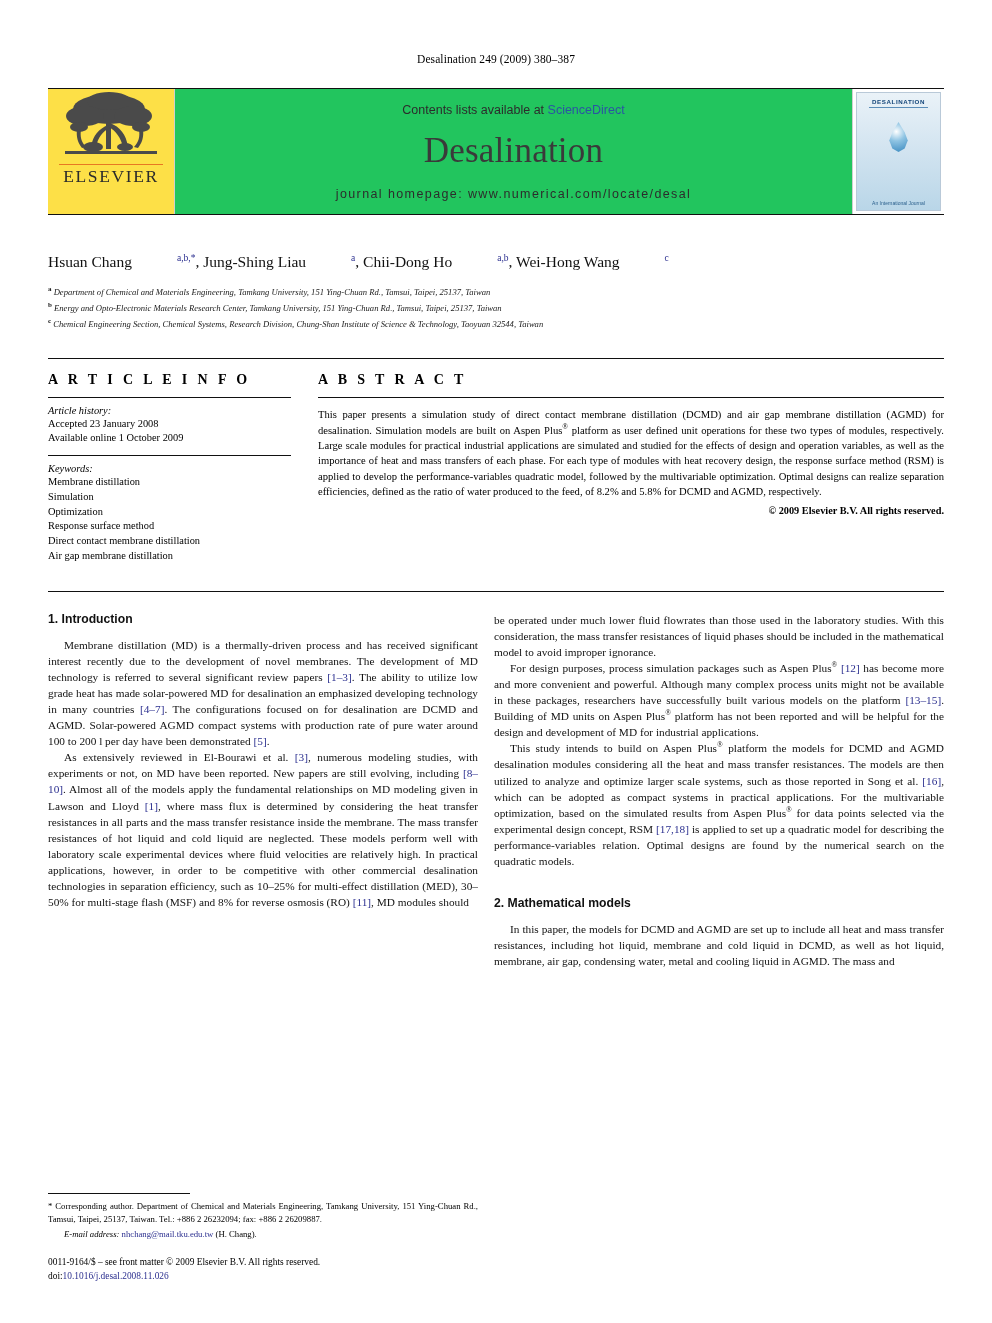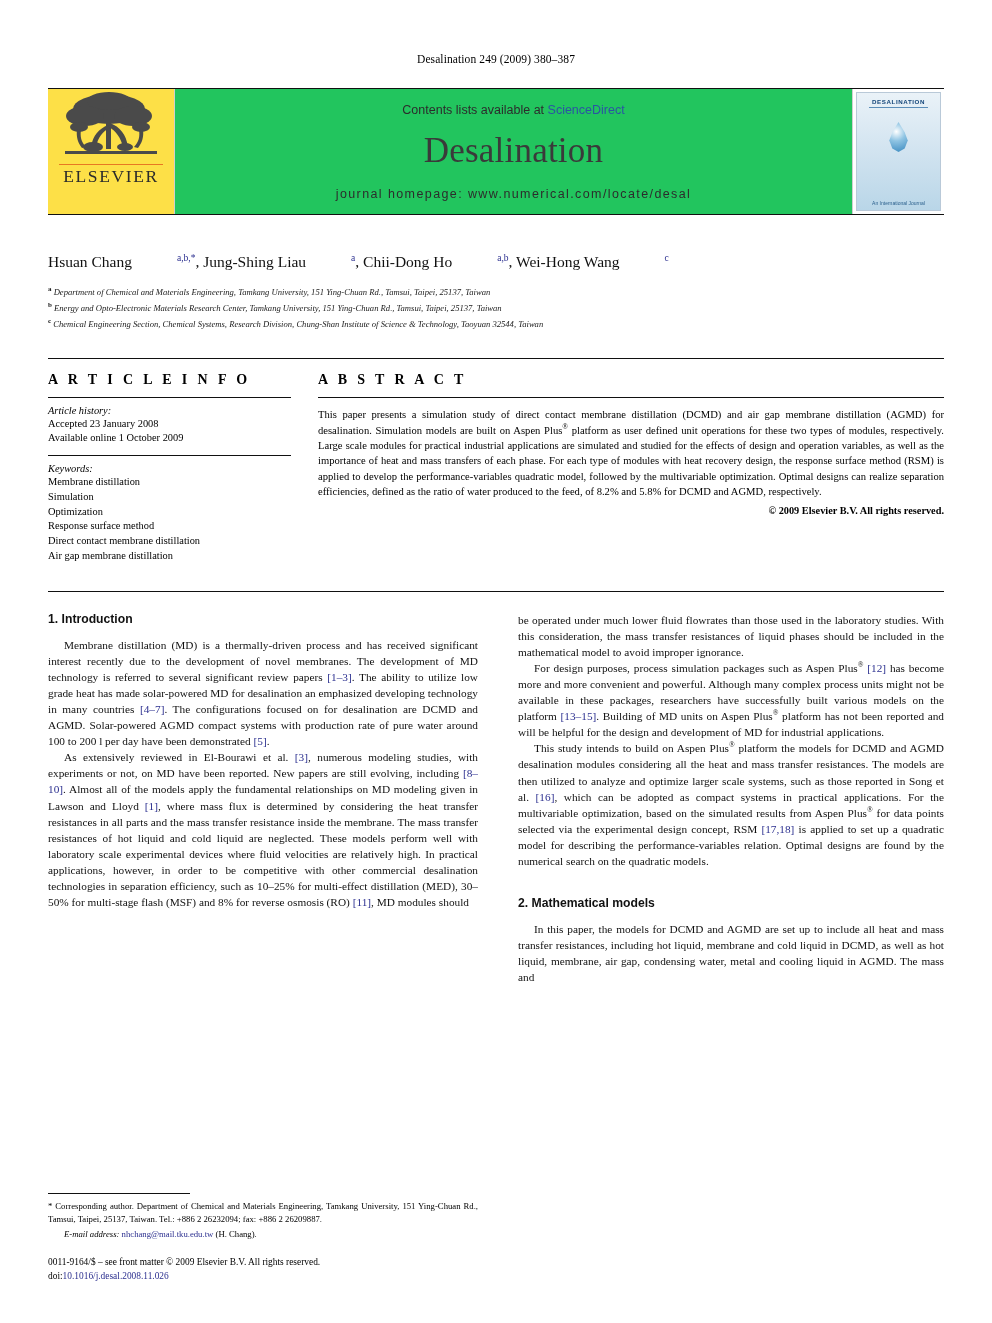--- a/index.html
+++ b/index.html
@@ -227,21 +227,21 @@
     margin-top: 5px;
     font-weight: bold;
   }
 
   
   .body-cols {
     margin-top: 27px;
     border-top: 1.2px solid #111;
     padding-top: 20px;
     display: flex;
-    gap: 40px;
+    gap: 16px;
   }
   .bcol { width: 430px; flex: 0 0 430px; }
   .bcol.right { flex: 1 1 auto; width: auto; }
   .h2 {
     font-family: "Liberation Sans", sans-serif;
     font-size: 12.2px;
     font-weight: bold;
     margin: 0 0 11px 0;
     color: #111;
   }

